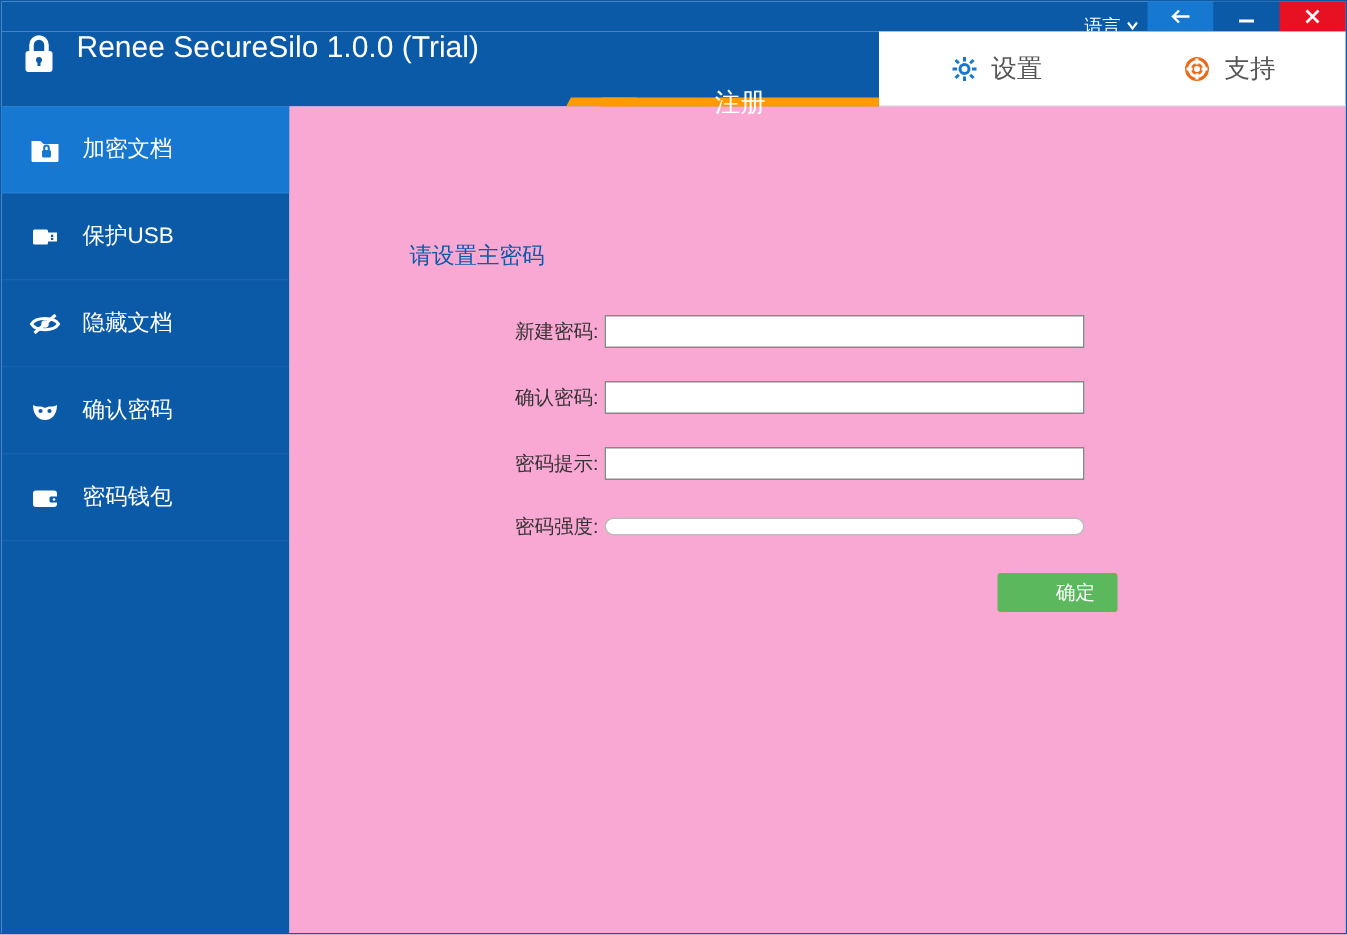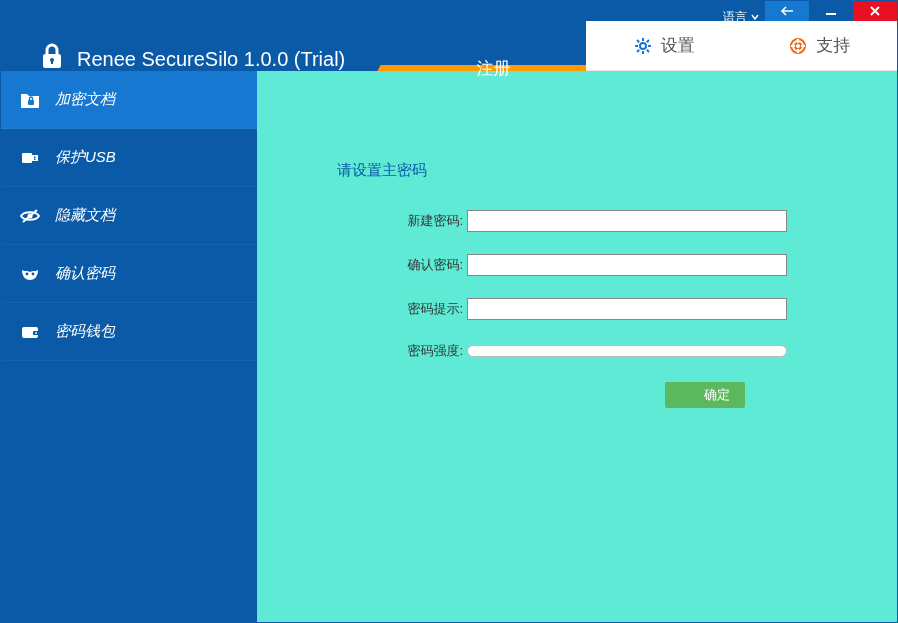--- a/index.html
+++ b/index.html
@@ -10,37 +10,37 @@
 
 .win-controls { height: 20px; background: #0a5aa8; display: flex; justify-content: flex-end; align-items: stretch; }
 .win-controls .lang { color: #fff; font-size: 12px; padding: 16px 6px; display:flex; align-items:center; cursor: pointer; }
 .win-controls .btn { width: 44px; display: flex; align-items: center; justify-content: center; color: #fff; cursor: pointer; }
 .btn-back { background: #1778d1; }
 .btn-min  { background: #0a5aa8; }
 .btn-close{ background: #e81123; }
 
 
 .header { height: 50px; background: #0a5aa8; display: flex; align-items: stretch; }
-.brand { display: flex; align-items: flex-end; padding-left: 38px; flex: 0 0 400px; color: #fff; font-size: 20px; }
+.brand { display: flex; align-items: flex-start; padding-left: 12px; flex: 0 0 400px; color: #fff; font-size: 20px; }
 .brand .lock-icon { width: 26px; height: 30px; margin-right: 12px; display:flex; align-items:center; justify-content:center; }
 .tabs { flex: 1; display: flex; align-items: stretch; }
 .tab-reg-wrap { position: relative; width: 185px; display:flex;margin-top:44px; }
 .tab-reg-skew { position:absolute; left:-22px; top:0; bottom:0; width:44px; background:#ff9a00; transform: skewX(-28deg); }
 .tab-reg { flex:1; background:#ff9a00; color:#fff; display:flex; align-items:center; justify-content:center; font-size:17px; position:relative; z-index:1; cursor:pointer; }
 .tab-other { flex:1; background:#fff; display:flex; align-items:center; justify-content:center; font-size:17px; color:#555; border-bottom:1px solid #e6e6e6; cursor:pointer; }
 .tab-other .ticon { width:20px; height:20px; margin-right:8px; display:flex; align-items:center; justify-content:center; }
 
 
 .body { flex:1; display:flex; }
-.sidebar { width:256px; background:#0a5aa8; display:flex; flex-direction:column;font-style:italic; }
+.sidebar { width:192px; background:#0a5aa8; display:flex; flex-direction:column; }
 .side-item { height:58px; display:flex; align-items:center; padding-left:18px; color:#fff; font-size:15px; cursor:pointer; border-bottom:1px solid rgba(255,255,255,0.05); }
 .side-item.active { background:#1778d1; }
 .side-item .sicon { width:22px; height:22px; margin-right:14px; display:flex; align-items:center; justify-content:center; }
 
-.main { flex:1; background:#5eead4; padding: 90px 60px 0 80px; position:relative; }
+.main { flex:1; background:#f9a8d4; padding: 90px 60px 0 80px; position:relative; }
 .prompt { color:#0a5aa8; font-size:15px; margin-bottom:30px; }
 .form-row { display:flex; align-items:center; margin-bottom:22px; }
 .form-label { width:130px; text-align:right; font-size:13px; color:#333; padding-right:4px; }
 .form-input { width:320px; height:22px; border:1px solid #888; padding:0 4px; font-size:13px; }
 .strength-bar { width:320px; height:12px; border:1px solid #bbb; border-radius:6px; background:#fff; }
 .confirm-btn { width:80px; height:26px; background:#5cb85c; color:#fff; font-size:13px; border:none; border-radius:2px; cursor:pointer; display:flex; align-items:center; justify-content:center;padding-left:24px; }
 .confirm-row { display:flex; justify-content:flex-end; padding-right:92px; margin-top:16px; }
 
 svg { display:block; }
 </style>

